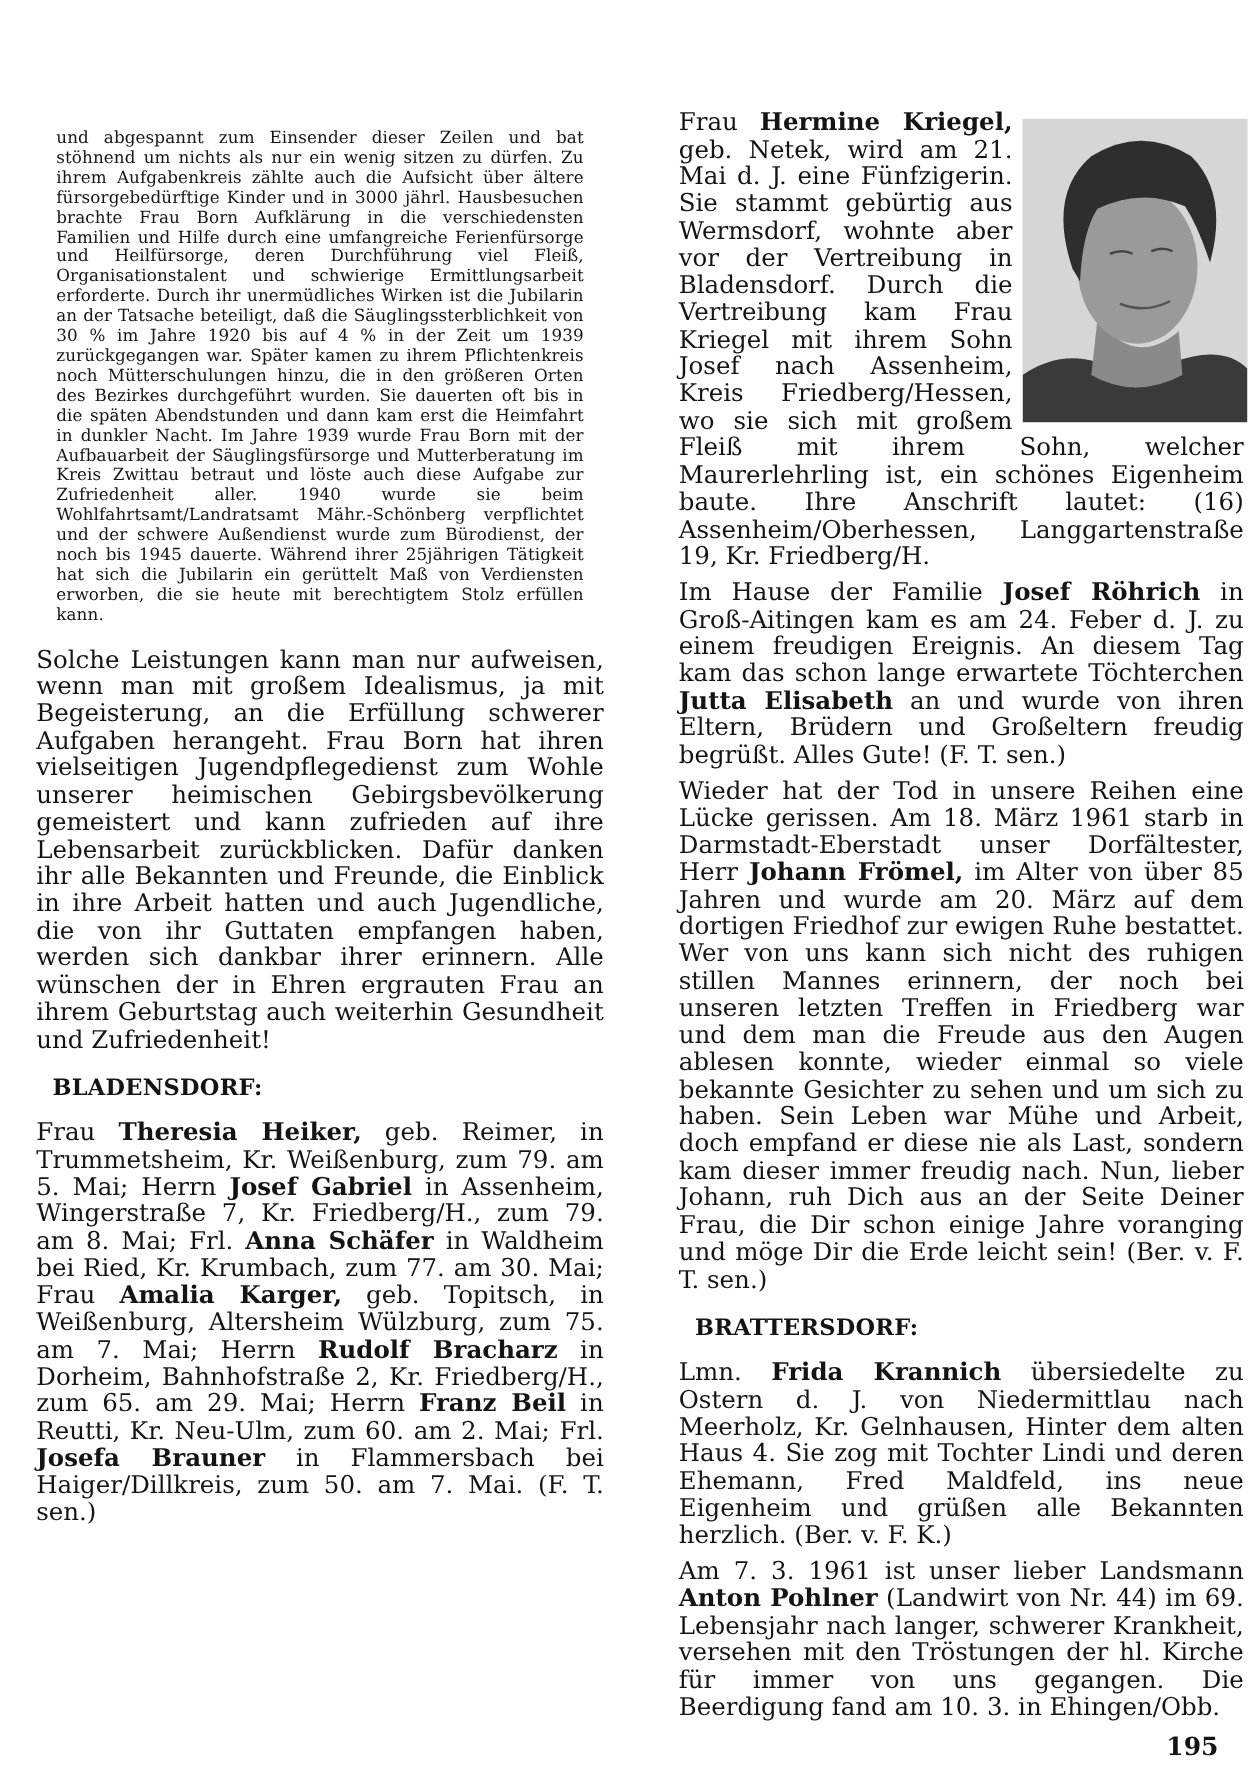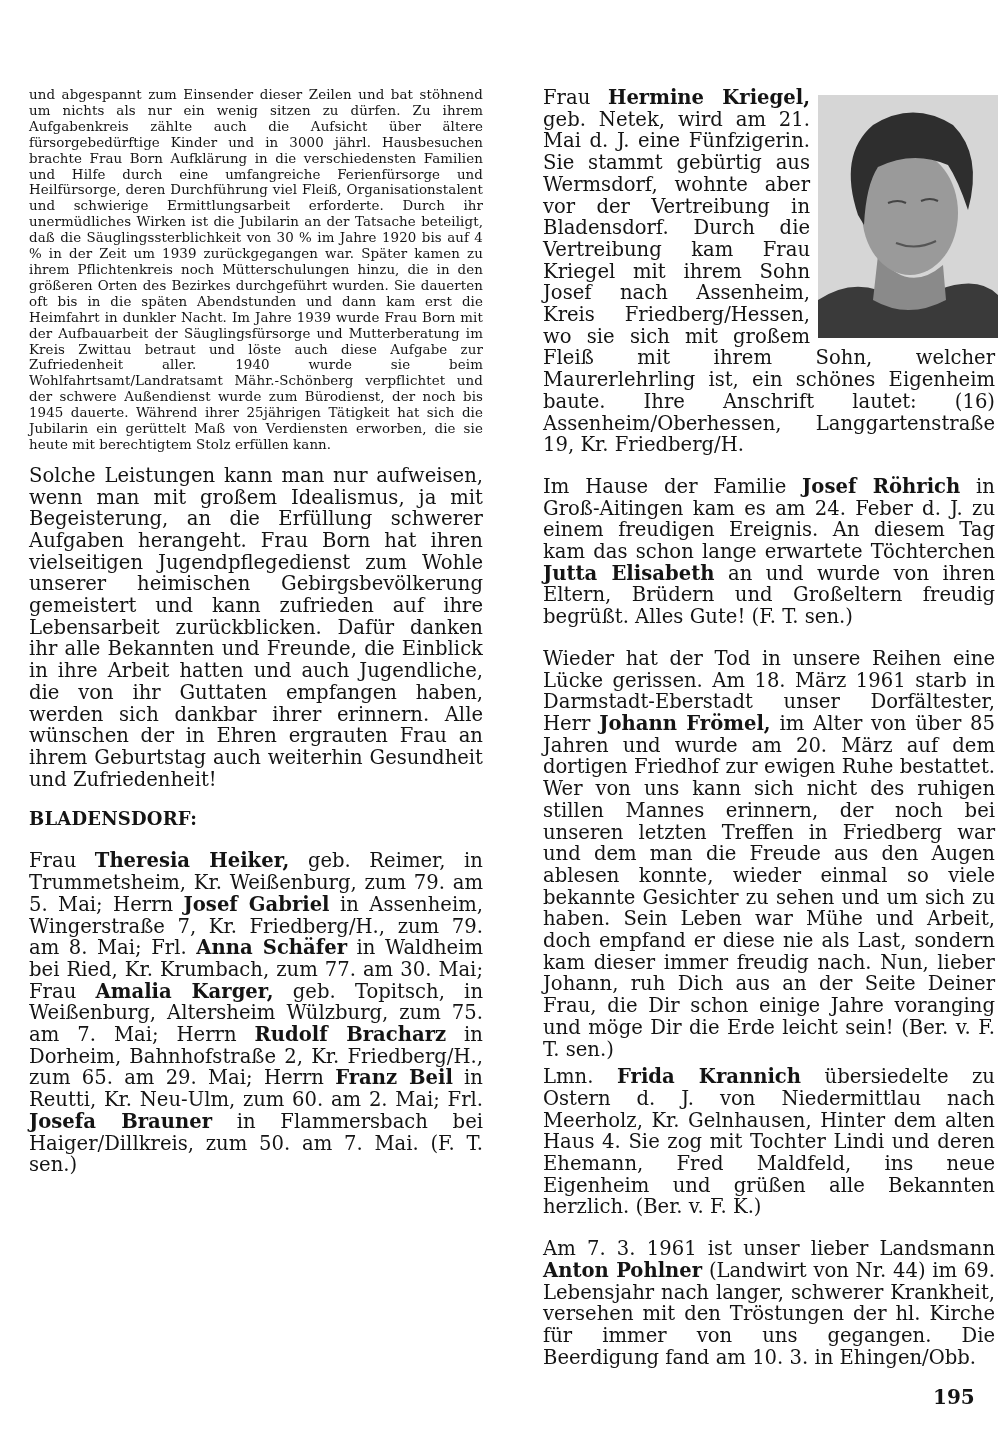--- a/index.html
+++ b/index.html
@@ -1,25 +1,25 @@
 <!DOCTYPE html>
 <html><head>
 <meta charset="utf-8">
 <style>
   html, body { margin: 0; padding: 0; background: #ffffff; }
   body { width: 1000px; height: 1432px; position: relative; overflow: hidden;
          font-family: "DejaVu Serif", "Liberation Serif", serif; color: #141414; }
   .col { position: absolute; }
   #col-left { left: 29px; top: 87px; width: 454px; }
   #col-right { left: 543px; top: 87px; width: 452px; }
-  .small { font-size: 13.4px; line-height: 15.9px; text-align: justify; margin: 0; letter-spacing: 0.1px; }
+  .small { font-size: 13.4px; line-height: 15.9px; text-align: justify; margin: 16px; letter-spacing: 0.1px; }
   .large { font-size: 19.6px; line-height: 21.7px; text-align: justify; margin: 0; }
-  .para-gap { margin-top: 20px; }
+  .para-gap { margin-top: 7px; }
   .heading { font-family: "DejaVu Serif", "Liberation Serif", serif; font-weight: bold;
-             font-size: 18px; line-height: 22px; margin: 0; letter-spacing: 0.2px; }
+             font-size: 18px; line-height: 22px; margin: 13px; letter-spacing: 0.2px; }
   b { font-weight: bold; }
   .photo { float: right; width: 180px; height: 243px; margin: 8px -3px 6px 8px; position: relative;
            background: #d9d9d9; overflow: hidden; }
   .photo svg { display: block; }
   #page-number { position: absolute; left: 933px; top: 1337px; font-size: 20px; font-weight: bold;
                  font-family: "DejaVu Serif", serif; margin-top: 48px; }
 </style>
 </head>
 <body>
 
@@ -39,17 +39,18 @@
       <ellipse cx="92" cy="118" rx="48" ry="62" fill="#9a9a9a"></ellipse>
       <path d="M40 120 Q20 60 55 30 Q95 5 135 30 Q165 60 150 115 Q140 85 130 70 Q95 55 60 72 Q48 90 46 130 Z" fill="#2e2e2e"></path>
       <path d="M70 108 Q80 104 88 108" stroke="#444" stroke-width="2" fill="none"></path>
       <path d="M103 106 Q112 102 120 106" stroke="#444" stroke-width="2" fill="none"></path>
       <path d="M78 148 Q98 156 118 146" stroke="#555" stroke-width="2" fill="none"></path>
     </svg>
   </div>
   <p class="large"><span>Frau </span><b>Hermine Kriegel,</b><span> geb. Netek, wird am 21. Mai d. J. eine Fünfzigerin. Sie stammt gebürtig aus Wermsdorf, wohnte aber vor der Vertreibung in Bladensdorf. Durch die Vertreibung kam Frau Kriegel mit ihrem Sohn Josef nach Assenheim, Kreis Friedberg/Hessen, wo sie sich mit großem Fleiß mit ihrem Sohn, welcher Maurerlehrling ist, ein schönes Eigenheim baute. Ihre Anschrift lautet: (16) Assenheim/Oberhessen, Langgartenstraße 19, Kr. Friedberg/H.</span></p>
   <p class="large para-gap"><span>Im Hause der Familie </span><b>Josef Röhrich</b><span> in Groß-Aitingen kam es am 24. Feber d. J. zu einem freudigen Ereignis. An diesem Tag kam das schon lange erwartete Töchterchen </span><b>Jutta Elisabeth</b><span> an und wurde von ihren Eltern, Brüdern und Großeltern freudig begrüßt. Alles Gute! (F. T. sen.)</span></p>
   <p class="large para-gap"><span>Wieder hat der Tod in unsere Reihen eine Lücke gerissen. Am 18. März 1961 starb in Darmstadt-Eberstadt unser Dorfältester, Herr </span><b>Johann Frömel,</b><span> im Alter von über 85 Jahren und wurde am 20. März auf dem dortigen Friedhof zur ewigen Ruhe bestattet. Wer von uns kann sich nicht des ruhigen stillen Mannes erinnern, der noch bei unseren letzten Treffen in Friedberg war und dem man die Freude aus den Augen ablesen konnte, wieder einmal so viele bekannte Gesichter zu sehen und um sich zu haben. Sein Leben war Mühe und Arbeit, doch empfand er diese nie als Last, sondern kam dieser immer freudig nach. Nun, lieber Johann, ruh Dich aus an der Seite Deiner Frau, die Dir schon einige Jahre voranging und möge Dir die Erde leicht sein! (Ber. v. F. T. sen.)</span></p>
+  <h2 class="heading" style="margin-top:18px">BRATTERSDORF:</h2>
   <p class="large" style="margin-top:6px"><span>Lmn. </span><b>Frida Krannich</b><span> übersiedelte zu Ostern d. J. von Niedermittlau nach Meerholz, Kr. Gelnhausen, Hinter dem alten Haus 4. Sie zog mit Tochter Lindi und deren Ehemann, Fred Maldfeld, ins neue Eigenheim und grüßen alle Bekannten herzlich. (Ber. v. F. K.)</span></p>
   <p class="large para-gap"><span>Am 7. 3. 1961 ist unser lieber Landsmann </span><b>Anton Pohlner</b><span> (Landwirt von Nr. 44) im 69. Lebensjahr nach langer, schwerer Krankheit, versehen mit den Tröstungen der hl. Kirche für immer von uns gegangen. Die Beerdigung fand am 10. 3. in Ehingen/Obb.</span></p>
 </div>
 
 <div id="page-number">195</div>
 
 </body></html>

